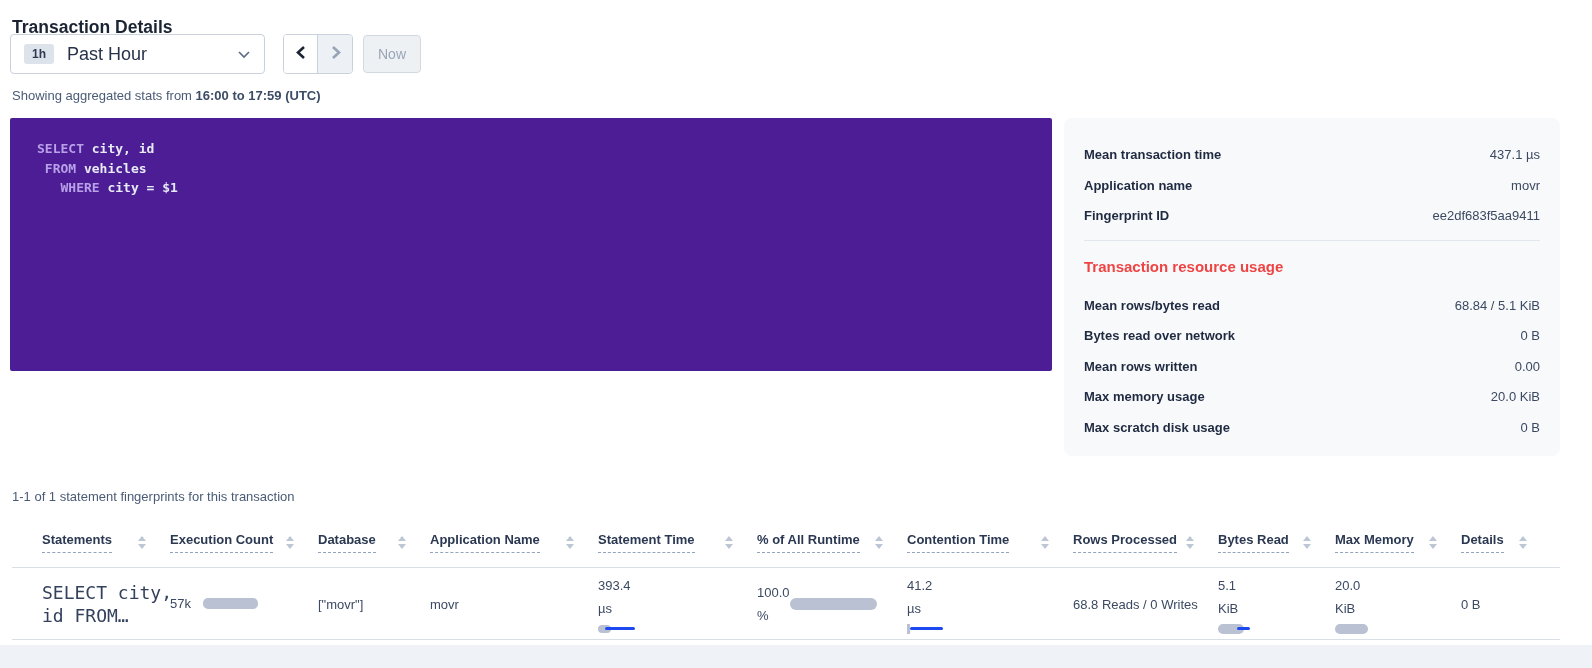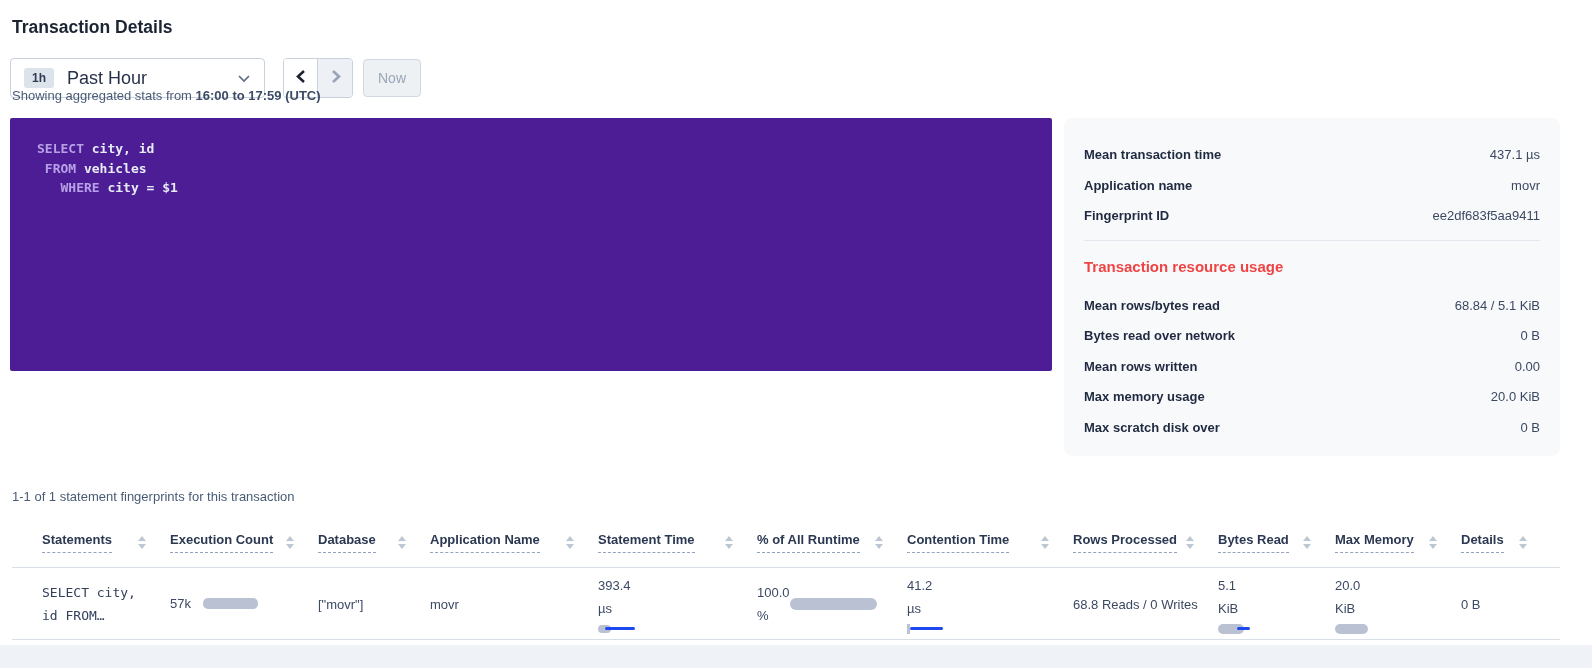--- a/index.html
+++ b/index.html
@@ -4,21 +4,21 @@
 <style>
   * { margin:0; padding:0; box-sizing:border-box; }
   html,body { width:1592px; height:668px; }
   body { font-family:"Liberation Sans", sans-serif; background:#ffffff; position:relative; overflow:hidden; }
 
   .page { position:relative; width:1592px; height:668px; background:#ffffff; }
 
   .page-title { position:absolute; top:17px; left:12px; font-size:17.5px; font-weight:700; color:#1b2433; }
 
   
-  .controls { position:absolute; top:34px; left:10px; display:flex; align-items:center;margin-top:24px; }
+  .controls { position:absolute; top:34px; left:10px; display:flex; align-items:center; }
   .dropdown { width:255px; height:40px; background:#fff; border:1px solid #c8d1dc; border-radius:4px;
               display:flex; align-items:center; padding:0 13px; gap:13px; cursor:pointer; }
   .badge { background:#dce3ea; color:#2f3b52; font-weight:700; font-size:12px; padding:3px 8px; border-radius:3px; }
   .dropdown-label { font-size:18px; color:#27324a; }
   .caret-wrap { margin-left:auto; display:flex; align-items:center; }
   .arrow-group { display:flex; border:1px solid #c8d1dc; border-radius:4px; overflow:hidden; height:40px; margin-left:18px; }
   .arrow-btn { width:34px; height:100%; display:flex; align-items:center; justify-content:center; cursor:pointer; }
   .arrow-prev { background:#ffffff; border-right:1px solid #c8d1dc; }
   .arrow-next { background:#edf0f4; }
   .now-btn { height:38px; margin-left:10px; padding:0 14px; background:#eef1f4; border:1px solid #d3d9e1;
@@ -52,21 +52,21 @@
   .th-label { font-size:13px; font-weight:700; color:#2b3852; border-bottom:1.5px dashed #92a3bb; padding-bottom:5px; }
   .sort { margin-left:auto; display:flex; flex-direction:column; gap:2.5px; align-items:center; }
   .tri-up   { width:0; height:0; border-left:4px solid transparent; border-right:4px solid transparent; border-bottom:5px solid #bcc6d4; }
   .tri-down { width:0; height:0; border-left:4px solid transparent; border-right:4px solid transparent; border-top:5px solid #bcc6d4; }
 
   .trow { display:flex; align-items:center; height:72px; padding-left:30px; border-bottom:1px solid #d9dfe7; }
   .td { padding-right:18px; }
   .w1{width:128px}.w2{width:148px}.w3{width:112px}.w4{width:168px}.w5{width:159px}.w6{width:150px}
   .w7{width:166px}.w8{width:145px}.w9{width:117px}.w10{width:126px}.w11{width:90px}
 
-  .stmt { font-family:"DejaVu Sans Mono", monospace; font-size:13px; line-height:23px; color:#33415c; white-space:pre; cursor:pointer; }
+  .stmt { font-family:"DejaVu Sans Mono", monospace; font-size:18px; line-height:23px; color:#33415c; white-space:pre; cursor:pointer; }
   .cell-text { font-size:13px; color:#3c4962; }
   .exec-cell { display:flex; align-items:center; gap:12px; }
   .bar-exec { width:55px; height:11px; background:#b9c1d3; border-radius:5px; }
   .metric { font-size:13px; color:#3c4962; line-height:23px; }
   .metric-bar { margin-top:4px; display:flex; align-items:center; height:10px; }
   .dot-gray { width:13px; height:8px; border-radius:4px; background:#b9c1d3; }
   .blue-line { height:3.5px; background:#1d49f0; border-radius:2px; }
   .bl-stmt { width:30px; margin-left:-6px; }
   .tick-gray { width:2.5px; height:10px; background:#b9c1d3; }
   .bl-cont { width:33px; }
@@ -149,21 +149,21 @@
     </div>
     <div class="srow">
       <span class="lbl">Mean rows written</span>
       <span class="val">0.00</span>
     </div>
     <div class="srow">
       <span class="lbl">Max memory usage</span>
       <span class="val">20.0 KiB</span>
     </div>
     <div class="srow">
-      <span class="lbl">Max scratch disk over</span>
+      <span class="lbl">Max scratch disk usage</span>
       <span class="val">0 B</span>
     </div>
   </div>
 
   <div class="count-text">1-1 of 1 statement fingerprints for this transaction</div>
 
   <div class="table">
     <div class="thead">
       <div class="th w1">
         <span class="th-label">Statements</span>

